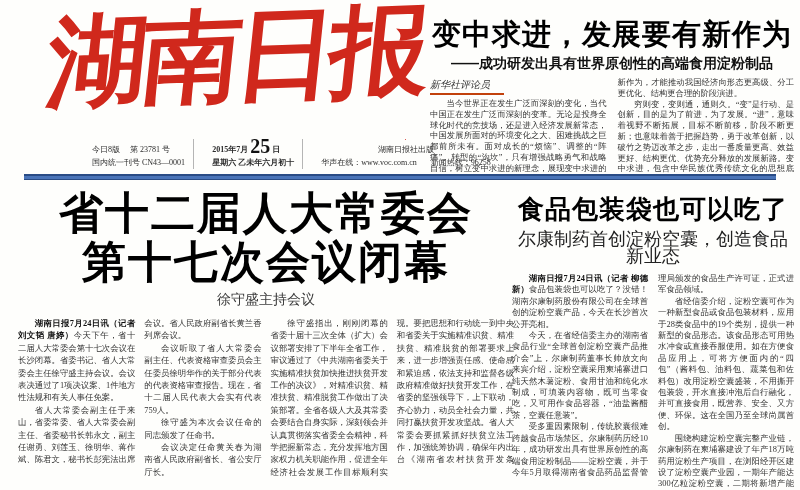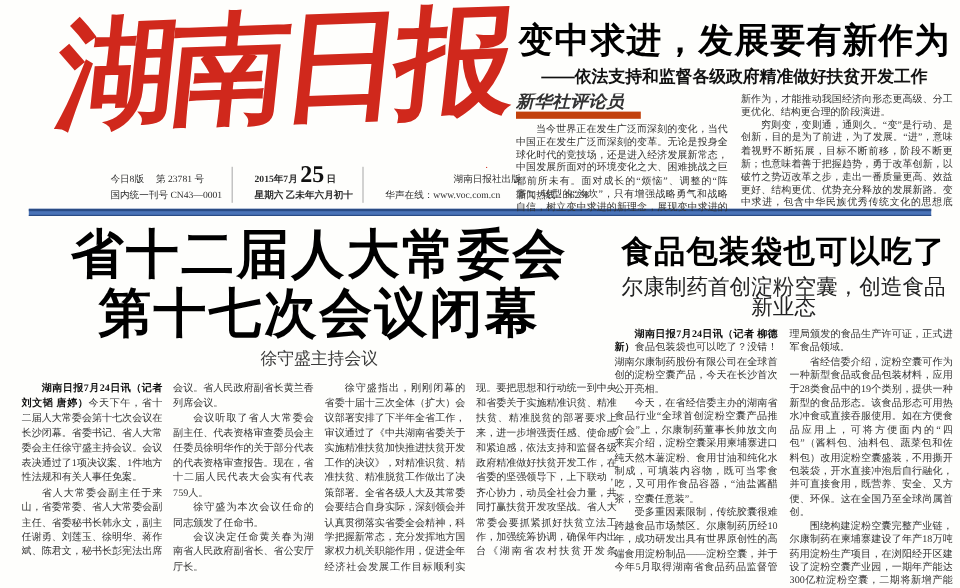--- a/index.html
+++ b/index.html
@@ -30,21 +30,21 @@
   .blue-rule{position:absolute;left:24px;top:174px;width:752px;height:3px;
     background:#4a74b8;border-top:2px solid #2a4c85;border-bottom:1px solid #2a4c85;}
   
   .editorial{position:absolute;left:430px;top:6px;width:364px;margin-top:11px;}
   .editorial-headline{font-family:"Liberation Sans","DejaVu Sans",sans-serif;
     font-weight:900;font-size:29px;line-height:34px;text-align:center;letter-spacing:1px;color:#000;}
   .editorial-subtitle{font-family:"Liberation Sans","DejaVu Sans",sans-serif;
     font-weight:700;font-size:14px;line-height:18px;text-align:center;margin-top:3px;color:#111;}
   .editorial-body{margin-top:6px;height:106px;column-count:2;column-gap:11px;
     font-size:8.3px;line-height:10.8px;text-align:justify;overflow:hidden;color:#333;}
-  .byline{font-weight:bold;font-size:15px;line-height:14px;border-bottom:6px solid #c2410c;
+  .byline{font-weight:normal;font-size:10px;line-height:14px;border-bottom:2px solid #c2410c;
     display:inline-block;padding:0 14px 1px 0;margin-bottom:4px;font-style:italic;}
   .editorial-body p{margin:0;text-indent:2em;}
   
   .lead{position:absolute;left:18px;top:188px;width:496px;}
   .lead-headline{font-family:"Liberation Sans","DejaVu Sans",sans-serif;font-weight:900;
     font-size:44px;line-height:49px;text-align:center;letter-spacing:2px;color:#000;}
   .lead-subtitle{text-align:center;font-size:14px;line-height:18px;margin-top:5px;color:#3c3c3c;}
   .lead-body{margin-top:9px;height:173px;column-count:4;column-gap:9px;
     font-size:8.4px;line-height:12.4px;text-align:justify;overflow:hidden;color:#333;}
   .lead-body p{margin:0;text-indent:2em;}
@@ -96,21 +96,21 @@
       <span class="gap"></span>
       <span>新闻热线：96258</span>
     </div>
   </div>
 </div>
 
 <div class="blue-rule"></div>
 
 <div class="editorial">
   <div class="editorial-headline">变中求进，发展要有新作为</div>
-  <div class="editorial-subtitle">——依法支持和监督各级政府精准做好扶贫开发工作</div>
+  <div class="editorial-subtitle">——成功研发出具有世界原创性的高端食用淀粉制品</div>
   <div class="editorial-body">
     <div>
       <span class="byline">新华社评论员</span>
     </div>
     <p>当今世界正在发生广泛而深刻的变化，当代中国正在发生广泛而深刻的变革。无论是投身全球化时代的竞技场，还是进入经济发展新常态，中国发展所面对的环境变化之大、困难挑战之巨都前所未有。面对成长的“烦恼”、调整的“阵痛”、转型的“沟坎”，只有增强战略勇气和战略自信，树立变中求进的新理念，展现变中求进的新作为，才能推动我国经济向形态更高级、分工更优化、结构更合理的阶段演进。</p>
     <p>穷则变，变则通，通则久。“变”是行动、是创新，目的是为了前进，为了发展。“进”，意味着视野不断拓展，目标不断前移，阶段不断更新；也意味着善于把握趋势，勇于改革创新，以破竹之势迈改革之步，走出一番质量更高、效益更好、结构更优、优势充分释放的发展新路。变中求进，包含中华民族优秀传统文化的思想底蕴，体现当今中国认识新常态、适应新常态、引领新常态的经济发展大逻辑，更彰显改革敢啃硬骨头、勇于涉险滩的胆识和定力。</p>
 
   </div>
 </div>
 

